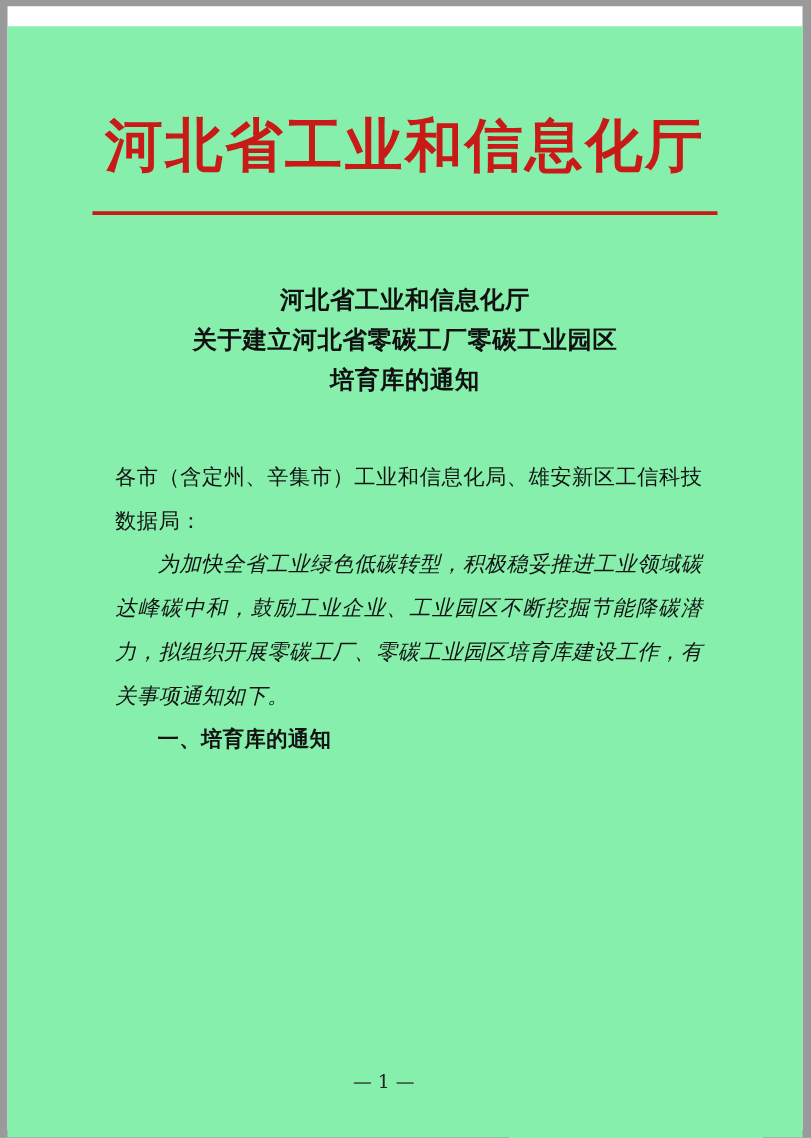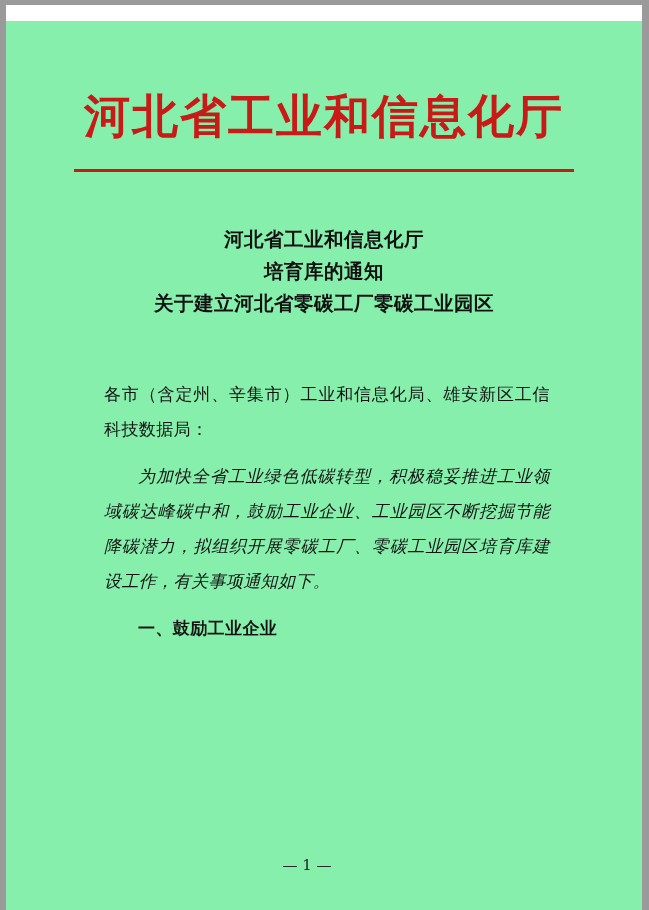--- a/index.html
+++ b/index.html
@@ -90,21 +90,21 @@
     left: 86px;
     top: 344px;
     width: 470px;
     font-size: 17px;
     line-height: 35px;
     color: #131313;
     text-align: justify;
     letter-spacing: 0.4px;
   }
   .body-block p {
-    margin: 12px;
+    margin: 0;
   }
   .indent2 { text-indent: 2em; font-style: italic; }
   .section-head {
     text-indent: 2em;
     font-weight: bold;
   }
   .recipient { text-indent: 0; }
 
   .page-number {
     position: absolute;
@@ -127,25 +127,25 @@
   <div class="scan-edge-left"></div>
   <div class="scan-edge-right"></div>
 
   <div class="sheet">
 
     <div class="masthead">河北省工业和信息化厅</div>
     <div class="red-rule"></div>
 
     <div class="doc-title">
       <div>河北省工业和信息化厅</div>
+      <div>关于建立河北省零碳工厂零碳工业园区</div>
       <div>培育库的通知</div>
-      <div>关于建立河北省零碳工厂零碳工业园区</div>
     </div>
 
     <div class="body-block">
       <p class="recipient">各市（含定州、辛集市）工业和信息化局、雄安新区工信科技数据局：</p>
       <p class="indent2">为加快全省工业绿色低碳转型，积极稳妥推进工业领域碳达峰碳中和，鼓励工业企业、工业园区不断挖掘节能降碳潜力，拟组织开展零碳工厂、零碳工业园区培育库建设工作，有关事项通知如下。</p>
-      <p class="section-head">一、鼓励工业企业</p>
+      <p class="section-head">一、培育库的通知</p>
     </div>
 
     <div class="page-number">— 1 —</div>
   </div>
 </div>
 
 </body></html>

